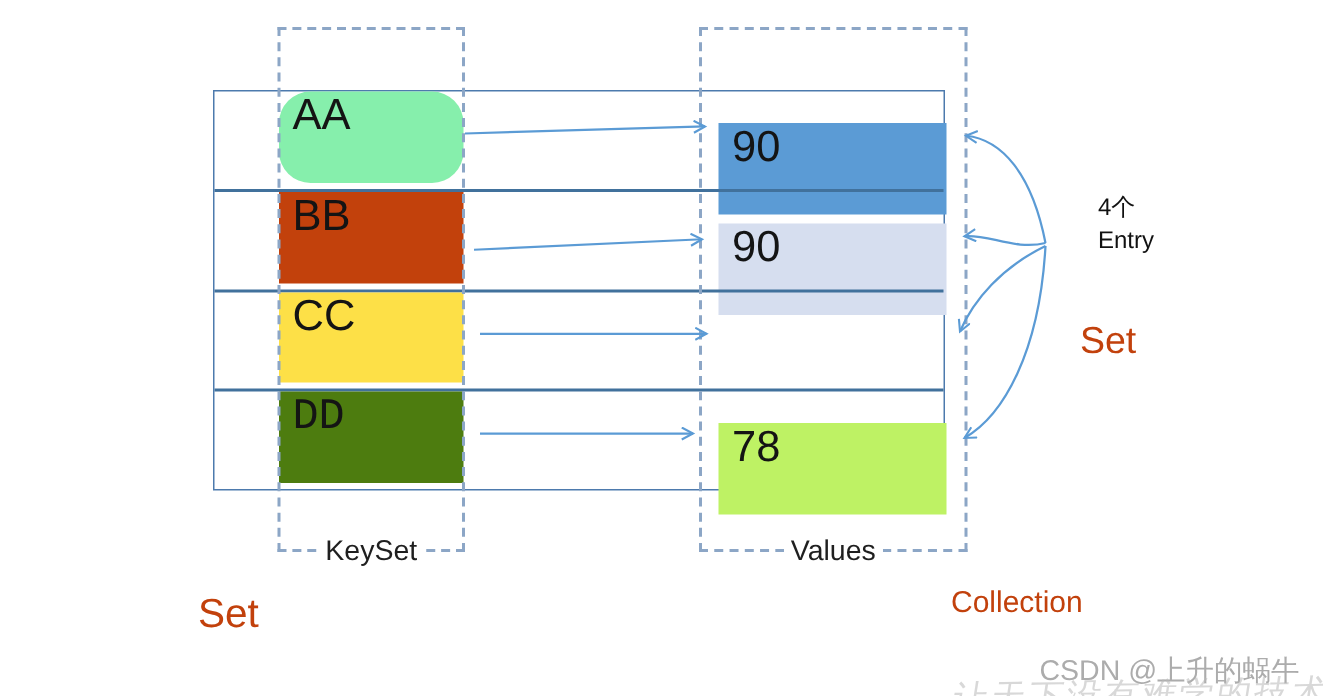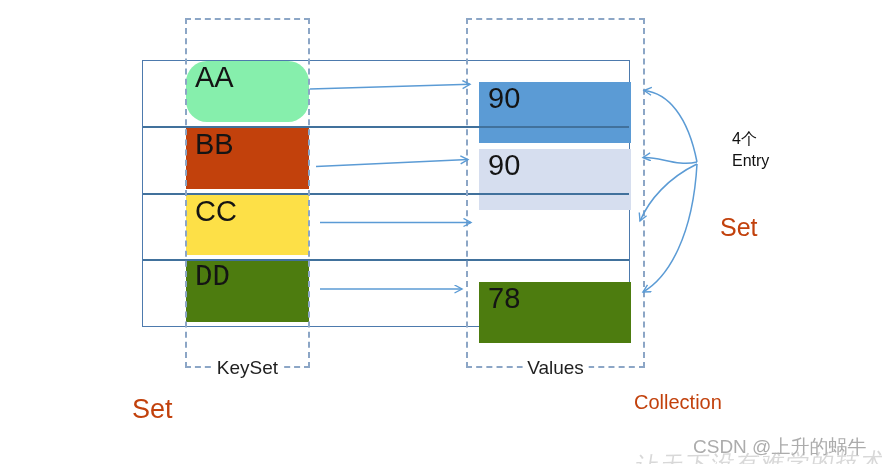--- a/index.html
+++ b/index.html
@@ -64,21 +64,21 @@
     </div>
     <div class="map-row">
       <div class="cell key-cell" style="background: #c2410c;">BB</div>
       <div class="cell value-cell" style="background: rgb(214, 222, 239);">90</div>
     </div>
     <div class="map-row">
       <div class="cell key-cell" style="background: #fde047;">CC</div>
     </div>
     <div class="map-row">
       <div class="cell key-cell" style="background: #4d7c0f; font-family: Liberation Mono, monospace;">DD</div>
-      <div class="cell value-cell" style="background: #4d7c0f;">78</div>
+      <div class="cell value-cell" style="background: #bef264;">78</div>
     </div>
   </div>
 
   <svg class="arrows-layer" viewBox="0 0 882 464" xmlns="http://www.w3.org/2000/svg">
     <defs>
       <marker id="arrowhead" markerWidth="10" markerHeight="10" refX="8" refY="4.5" orient="auto" markerUnits="userSpaceOnUse">
         <path d="M0.5,0.5 L8,4.5 L0.5,8.5" fill="none" stroke="#5B9BD5" stroke-width="1.4"></path>
       </marker>
     </defs>
 

